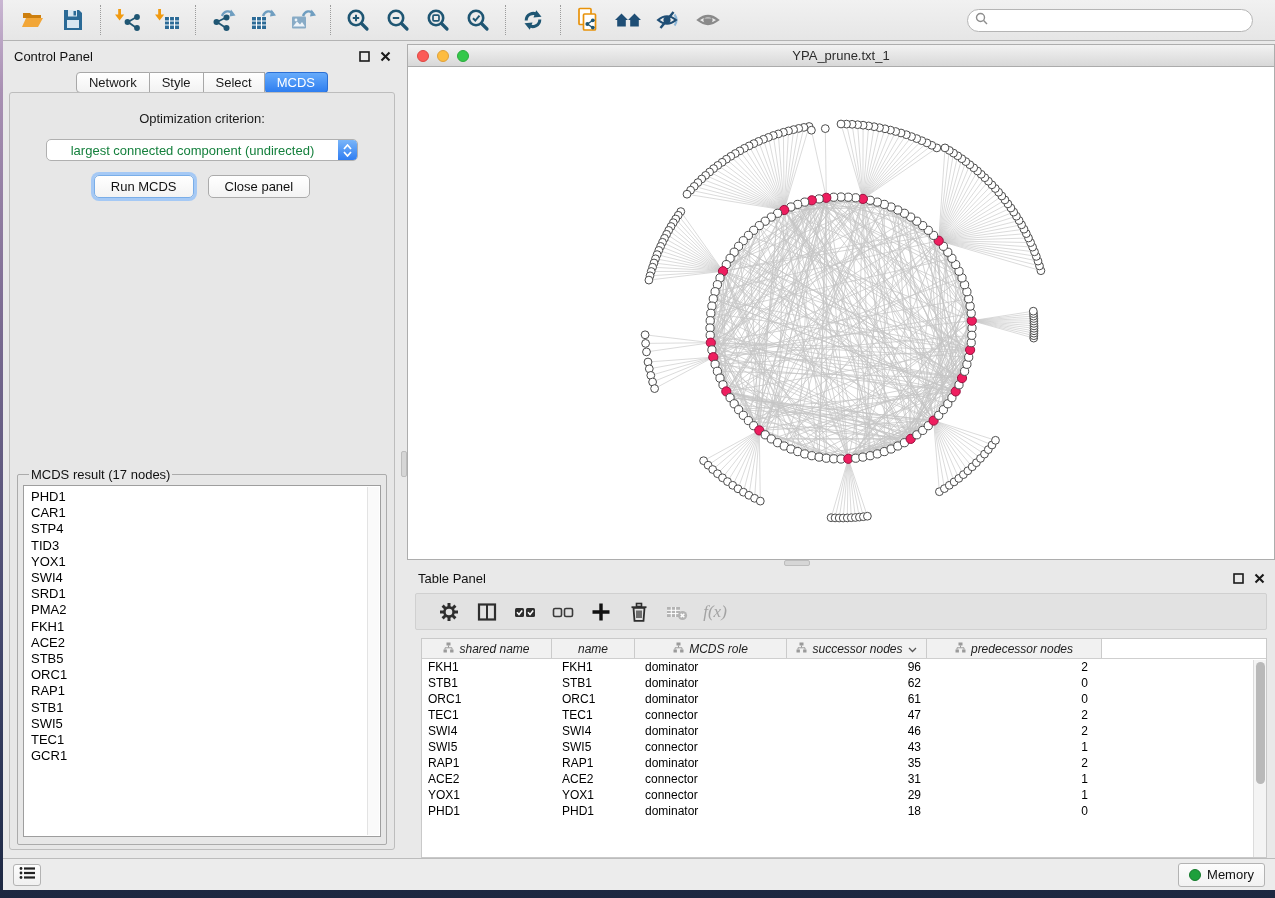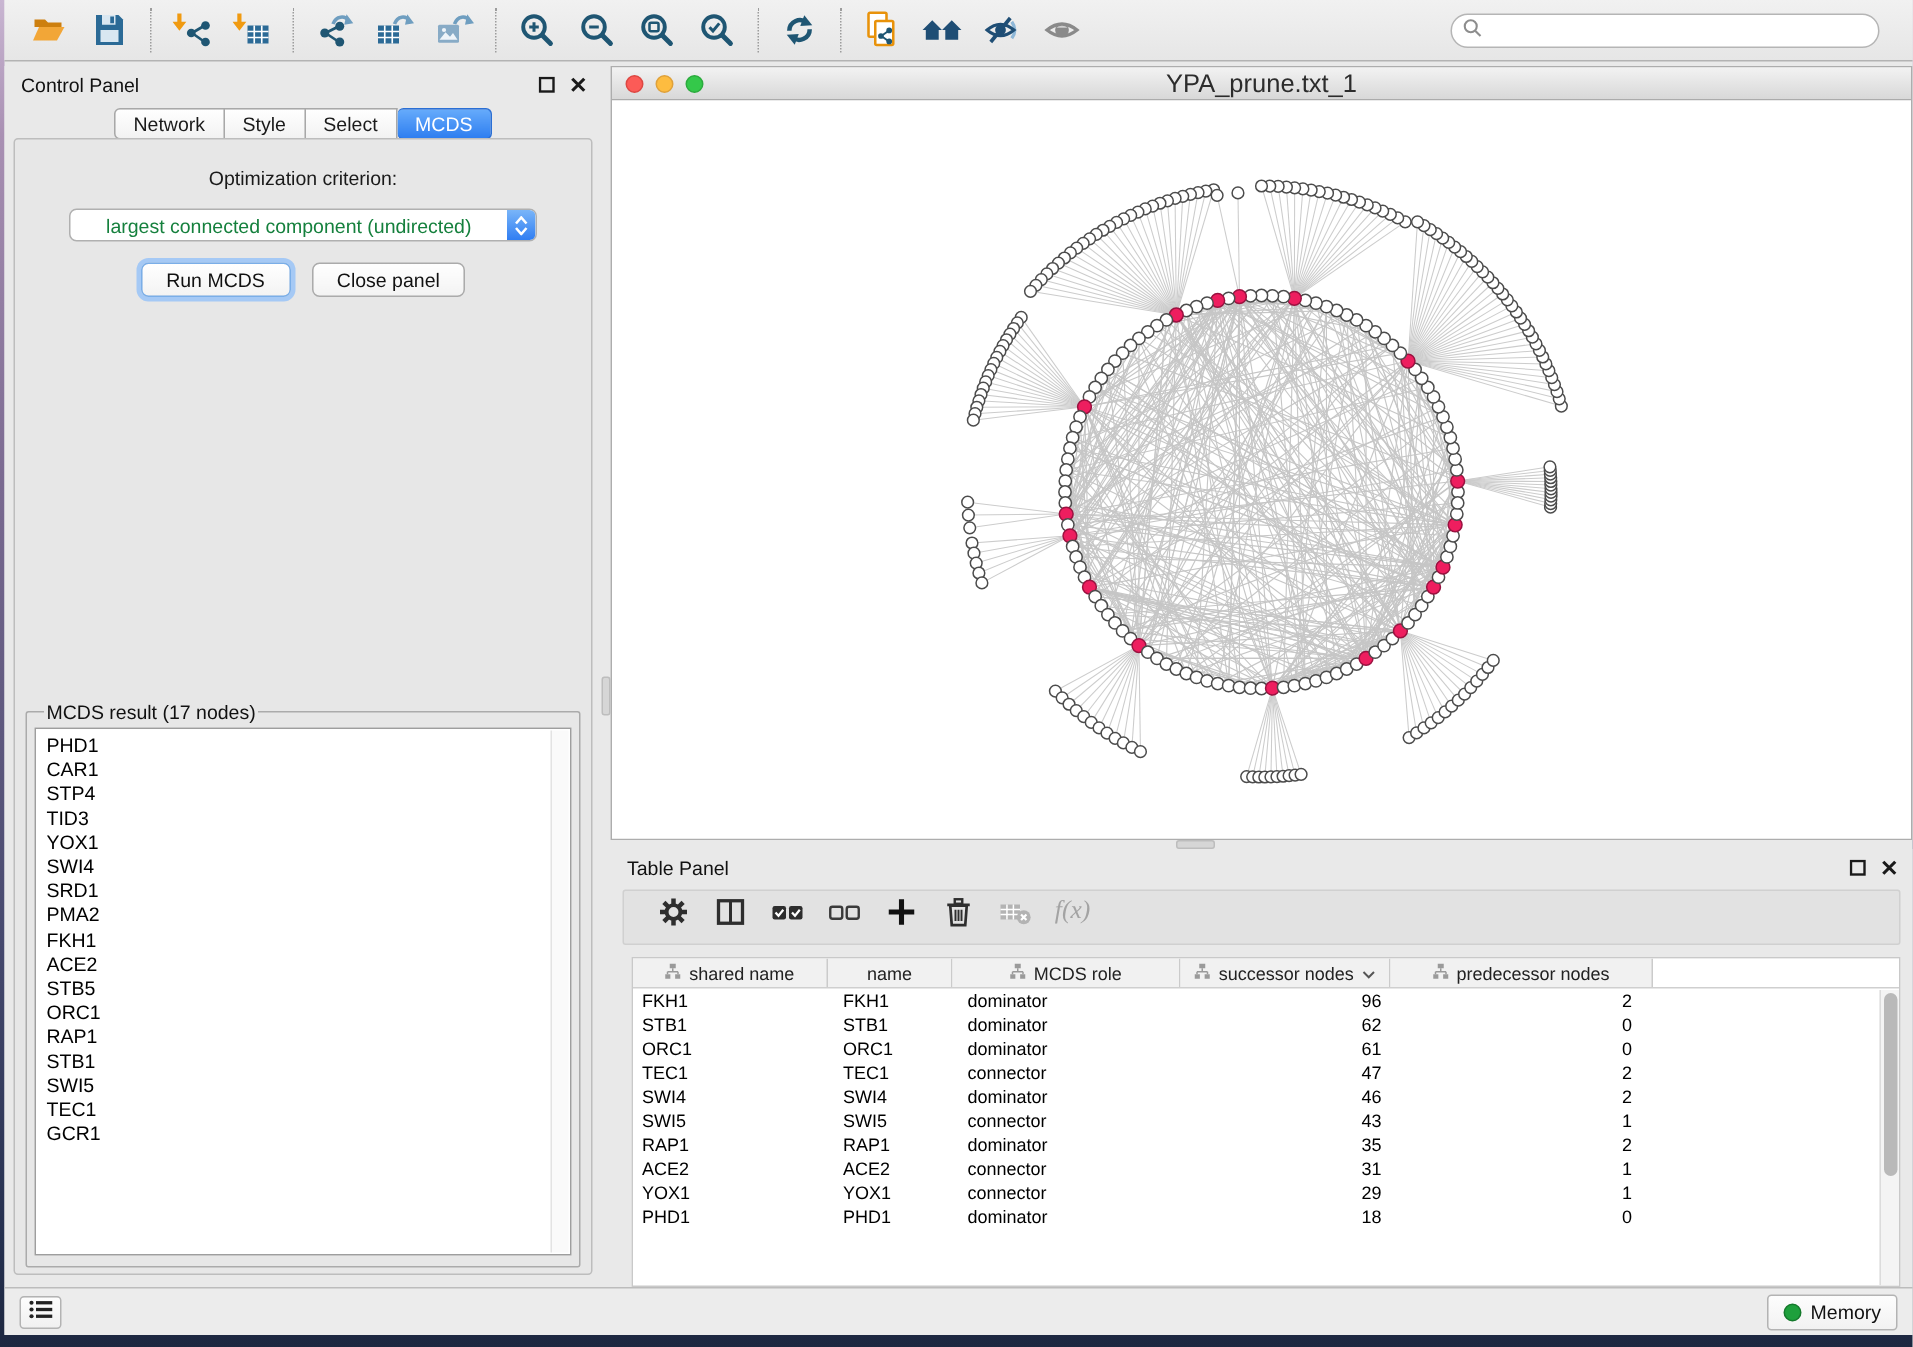--- a/index.html
+++ b/index.html
@@ -50,36 +50,36 @@
   
   .vdivider { width:6px; flex:0 0 6px; position:relative; }
   .vdivider .grip { position:absolute; top:407px; left:0; width:6px; height:26px; background:#d6d6d6; border:1px solid #bdbdbd; border-radius:2px; }
   .hdivider { height:6px; flex:0 0 6px; position:relative; }
   .hdivider .grip { position:absolute; left:377px; top:0; width:26px; height:6px; background:#d6d6d6; border:1px solid #bdbdbd; border-radius:2px; }
 
   
   .rightcol { flex:1; display:flex; flex-direction:column; min-width:0; }
   .netwin { height:516px; flex:0 0 516px; border:1px solid #adadad; background:#fff; display:flex; flex-direction:column; }
   .net-titlebar { height:22px; flex:0 0 22px; background:linear-gradient(#f2f2f2,#d8d8d8); border-bottom:1px solid #ababab; position:relative; display:flex; align-items:center; justify-content:center; }
-  .net-title { font-size:17px; color:#2c2c2c; }
+  .net-title { font-size:13px; color:#2c2c2c; }
   .lights { position:absolute; left:9px; top:5px; display:flex; gap:8px; }
   .light { width:12px; height:12px; border-radius:50%; }
   .light.red { background:#fc5b57; border:1px solid #dd4742; }
   .light.yellow { background:#fdbc40; border:1px solid #dfa13a; }
   .light.green { background:#34c84a; border:1px solid #2bab3d; }
   .net-canvas { flex:1; position:relative; background:#fff; }
   .net-canvas svg { position:absolute; inset:0; width:100%; height:100%; }
 
   
   .tpanel { flex:1; background:#e9e9e9; display:flex; flex-direction:column; min-height:0; }
   .tp-toolbar { margin:3px 8px 0 8px; height:37px; background:#e2e2e2; border:1px solid #d0d0d0; border-radius:2px; display:flex; align-items:center; padding-left:14px; gap:0; }
-  .tp-btn { width:38px; height:30px; display:flex; justify-content:center; }
+  .tp-btn { width:38px; height:30px; display:flex; align-items:center; justify-content:center; }
   .fx { font-family:"Liberation Serif","DejaVu Serif",serif; font-style:italic; font-size:17px; color:#a3a3a3; }
   .tablewrap { margin:8px 8px 0 14px; background:#fff; border:1px solid #c9c9c9; flex:1; position:relative; overflow:hidden; }
-  .thead { display:flex; height:20px; border-bottom:1px solid #cfcfcf; }
+  .thead { display:flex; height:20px; border-bottom:1px solid #cfcfcf;font-style:italic; }
   .th { background:#f1f1f1; border-right:1px solid #cbcbcb; display:flex; align-items:center; justify-content:center; gap:5px; font-size:12px; color:#222; flex:0 0 auto; }
   .th-filler { flex:1; background:#fff; }
   .trow { display:flex; height:16px; align-items:center; }
   .td { font-size:12px; color:#000; flex:0 0 auto; white-space:nowrap; overflow:hidden; }
   .td.l { text-align:left; padding-left:6px; }
   .td.l2 { text-align:left; padding-left:10px; }
   .td.r { text-align:right; padding-right:6px; }
   .td.r2 { text-align:right; padding-right:14px; }
   .tscroll { position:absolute; top:21px; right:0; bottom:0; width:13px; background:#f4f4f4; border-left:1px solid #dcdcdc; }
   .tthumb { position:absolute; top:2px; left:1.5px; width:9px; height:122px; background:#b9b9b9; border-radius:5px; }

